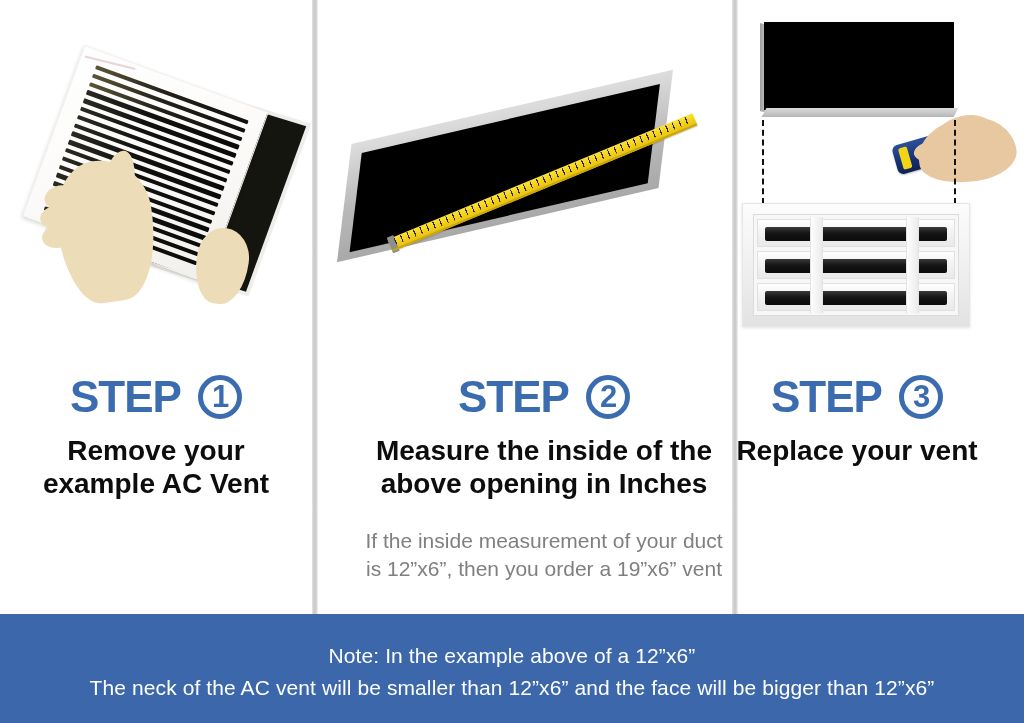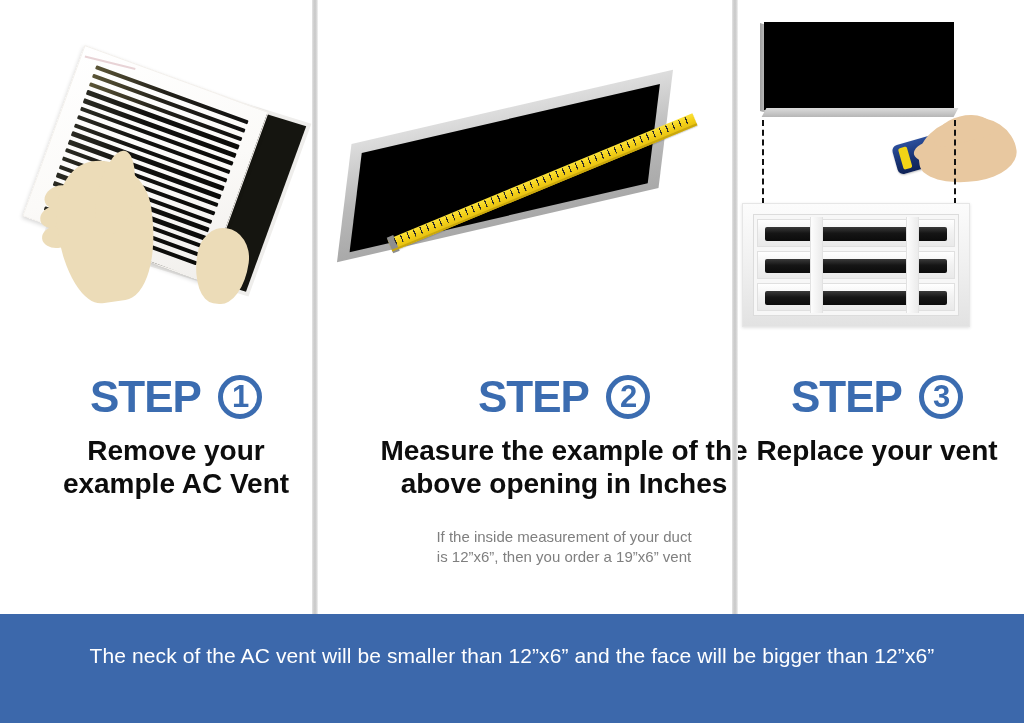--- a/index.html
+++ b/index.html
@@ -48,21 +48,20 @@
     width: 100%;
     height: 372px;
   }
 
   .text-block {
     position: absolute;
     left: 0;
     width: 100%;
     top: 372px;
     text-align: center;
-    margin-left: 20px;
   }
 
   .step-line {
     font-size: 44px;
     font-weight: bold;
     color: #3b6cb0;
     letter-spacing: -1px;
     line-height: 1;
     white-space: nowrap;
   }
@@ -87,21 +86,21 @@
     margin-top: 16px;
     font-size: 28px;
     font-weight: bold;
     color: #0d0d0d;
     line-height: 1.17;
     padding: 0 8px;
   }
 
   .subnote {
     margin-top: 26px;
-    font-size: 15px;
+    font-size: 21px;
     color: #7f7f7f;
     line-height: 1.35;
     padding: 0 14px;
   }
 
   
   #footer-note {
     position: absolute;
     left: 0;
     top: 614px;
@@ -517,21 +516,21 @@
       <div id="s2-hand"></div>
       <div id="s2-hand-knuckles"></div>
     </div>
 
     <div class="text-block">
       <div class="step-line">
         <span class="step-word">STEP</span>
         <span class="step-num">2</span>
       </div>
       <div class="headline">
-        <div>Measure the example of the</div>
+        <div>Measure the inside of the</div>
         <div>above opening in Inches</div>
       </div>
       <div class="subnote">
         <div>If the inside measurement of your duct</div>
         <div>is 12”x6”, then you order a 19”x6” vent</div>
       </div>
     </div>
   </div>
 
   <div class="panel" id="panel-3">
@@ -574,16 +573,17 @@
       <div class="headline">
         <div>Replace your vent</div>
       </div>
     </div>
   </div>
 
   <div class="divider" id="divider-1"></div>
   <div class="divider" id="divider-2"></div>
 
   <div id="footer-note">
+    <div class="fline">Note: In the example above of a 12”x6”</div>
     <div class="fline">The neck of the AC vent will be smaller than 12”x6” and the face will be bigger than 12”x6”</div>
   </div>
 
 </div>
 
 </body></html>

